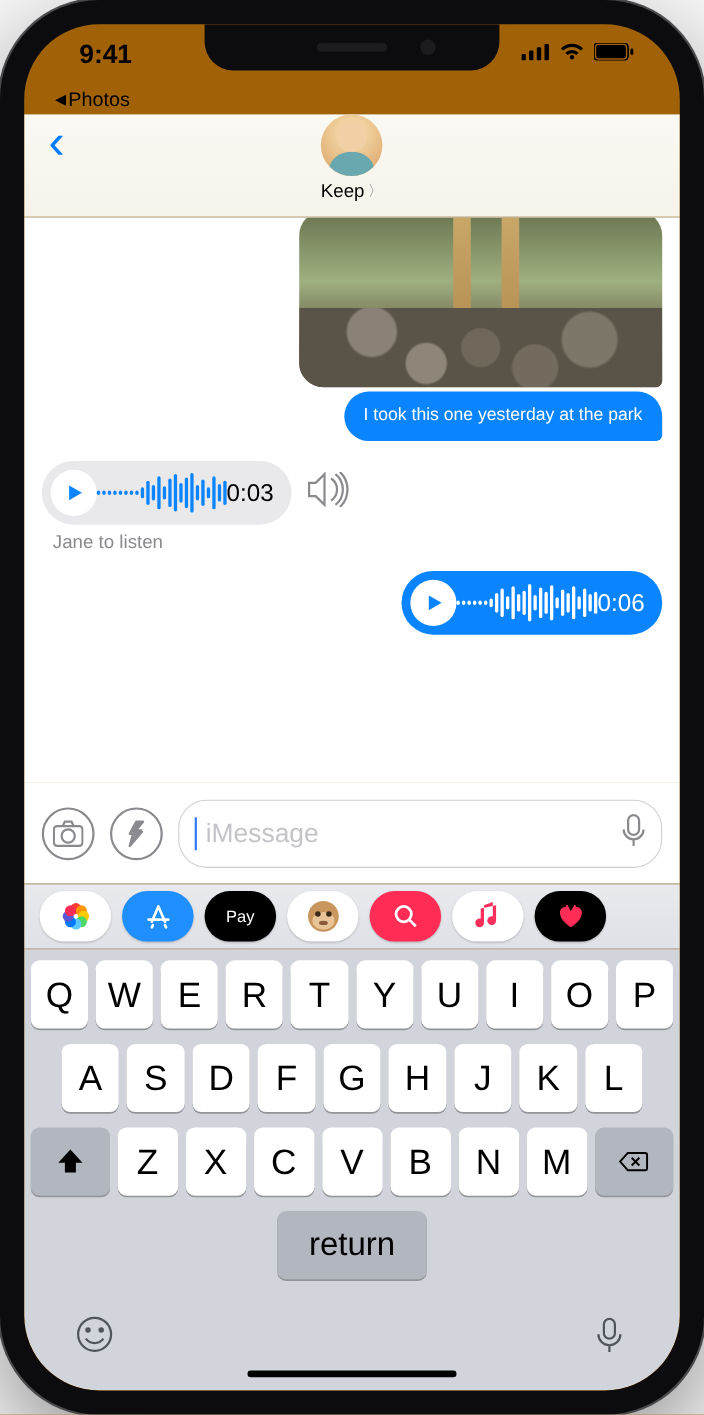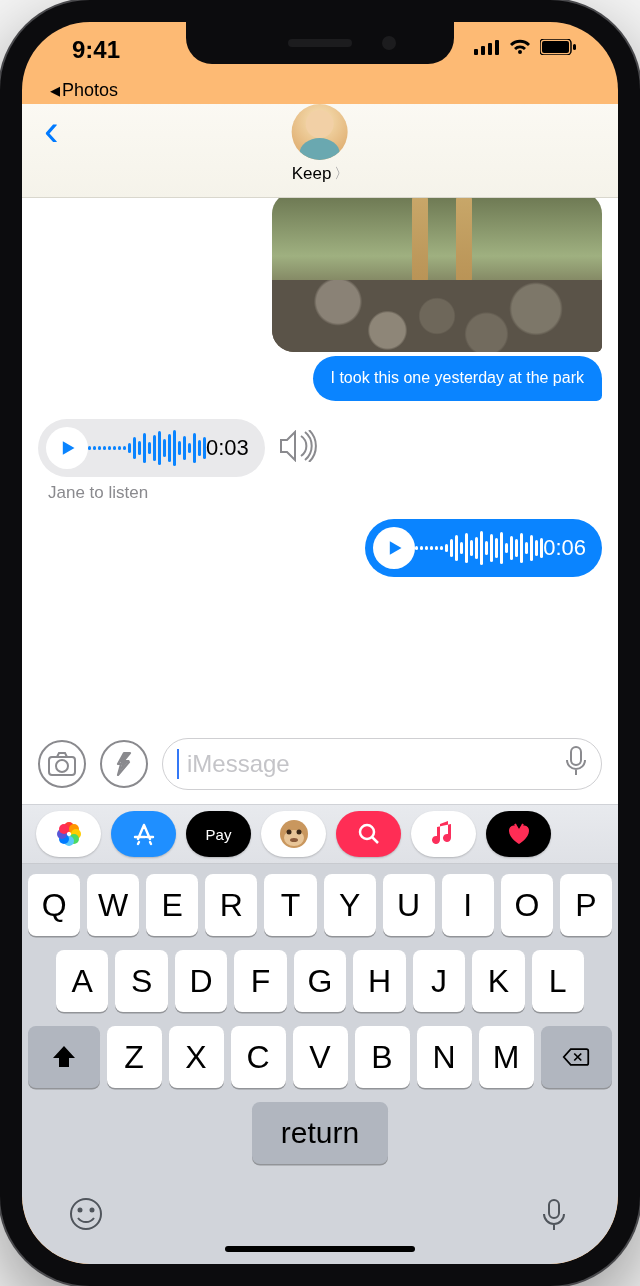--- a/index.html
+++ b/index.html
@@ -1,18 +1,18 @@
 <!DOCTYPE html>
 <html><head>
 <meta charset="utf-8">
 <style>
   *{box-sizing:border-box;margin:0;padding:0;font-family:-apple-system,Helvetica,Arial,sans-serif;-webkit-font-smoothing:antialiased}
   body{background:#f5f5f5;display:flex;justify-content:center}
   .device{width:640px;height:1286px;background:#0c0c0e;border-radius:90px;padding:22px;position:relative;box-shadow:0 0 0 2px #4a4a4d,0 30px 80px rgba(0,0,0,.4)}
-  .screen{width:100%;height:100%;background:#fdba74;border-radius:68px;overflow:hidden;position:relative;display:flex;flex-direction:column}
+  .screen{width:100%;height:100%;background:#a16207;border-radius:68px;overflow:hidden;position:relative;display:flex;flex-direction:column}
   .notch{position:absolute;top:0;left:50%;transform:translateX(-50%);width:268px;height:42px;background:#0c0c0e;border-bottom-left-radius:26px;border-bottom-right-radius:26px;z-index:50;display:flex;align-items:center;justify-content:center;gap:36px}
   .speaker{width:64px;height:8px;background:#1c1c1e;border-radius:4px}
   .cam{width:14px;height:14px;background:#1c1c1e;border-radius:50%;position:absolute;right:58px}
   .status{height:54px;display:flex;justify-content:space-between;align-items:flex-start;padding:12px 30px 0;font-size:24px;font-weight:600}
   .status-left{padding-left:20px;padding-top:2px}
   .status-right{display:flex;align-items:center;gap:8px;padding-right:12px;padding-top:4px}
   .breadcrumb{height:28px;padding:0 28px;font-size:18px;display:flex;align-items:center;gap:2px}
   .bc-arrow{font-size:20px;line-height:1}
   .nav{height:94px;background:linear-gradient(#fbf9f3,#f5f3ea);border-bottom:1px solid #d9d7cd;display:flex;align-items:flex-start;padding:4px 22px 0;position:relative}
   .back-chev{color:#007aff;font-size:44px;font-weight:300;line-height:1}
@@ -43,21 +43,21 @@
   .audio-recv .dur{color:#000}
   .audio-sent .dur{color:#fff}
   .speaker-icon svg{width:40px;height:32px}
   .hint{font-size:17px;color:#8a8a8e;margin:6px 0 0 10px;align-self:flex-start}
   .status-row{align-self:flex-end;display:flex;gap:280px;margin:10px 6px 0 0;font-size:19px}
   .delivered{color:#8a8a8e}
   .keep{color:#007aff;font-weight:600}
   .compose{display:flex;align-items:center;gap:14px;padding:16px 16px 14px;background:#fff}
   .comp-btn{width:48px;height:48px;border-radius:50%;border:2px solid #8a8a8e;display:flex;align-items:center;justify-content:center;color:#8a8a8e}
   .comp-btn svg{width:28px;height:28px}
-  .input-pill{flex:1;height:52px;border:1.5px solid #cfcfd2;border-radius:26px;display:flex;align-items:center;padding:0 14px;font-size:24px;color:#c4c4c8;gap:8px}
+  .input-pill{flex:1;height:62px;border:1.5px solid #cfcfd2;border-radius:26px;display:flex;align-items:center;padding:0 14px;font-size:24px;color:#c4c4c8;gap:8px}
   .cursor{width:2px;height:30px;background:#3478f6}
   .input-pill .ph{flex:1}
   .mic svg{width:22px;height:30px}
   .appstrip{height:60px;background:linear-gradient(#e8eaee,#dfe1e6);display:flex;align-items:center;gap:10px;padding:0 14px;border-top:1px solid #d0d2d7;border-bottom:1px solid #c8cacf}
   .app{width:65px;height:46px;border-radius:24px;display:flex;align-items:center;justify-content:center;flex:none;box-shadow:0 1px 2px rgba(0,0,0,.2)}
   .keyboard{flex:none;background:#d1d4da;padding:10px 6px 0;border-bottom-left-radius:68px;border-bottom-right-radius:68px}
   .krow{display:flex;gap:7px;justify-content:center;margin-bottom:14px}
   .key{background:#fff;border-radius:8px;height:62px;flex:1;display:flex;align-items:center;justify-content:center;font-size:32px;box-shadow:0 1.5px 0 rgba(0,0,0,.3);max-width:55px}
   .key-fn{background:#b1b6bf;max-width:72px;flex:1.3}
   .key-fn svg{width:28px;height:28px}

